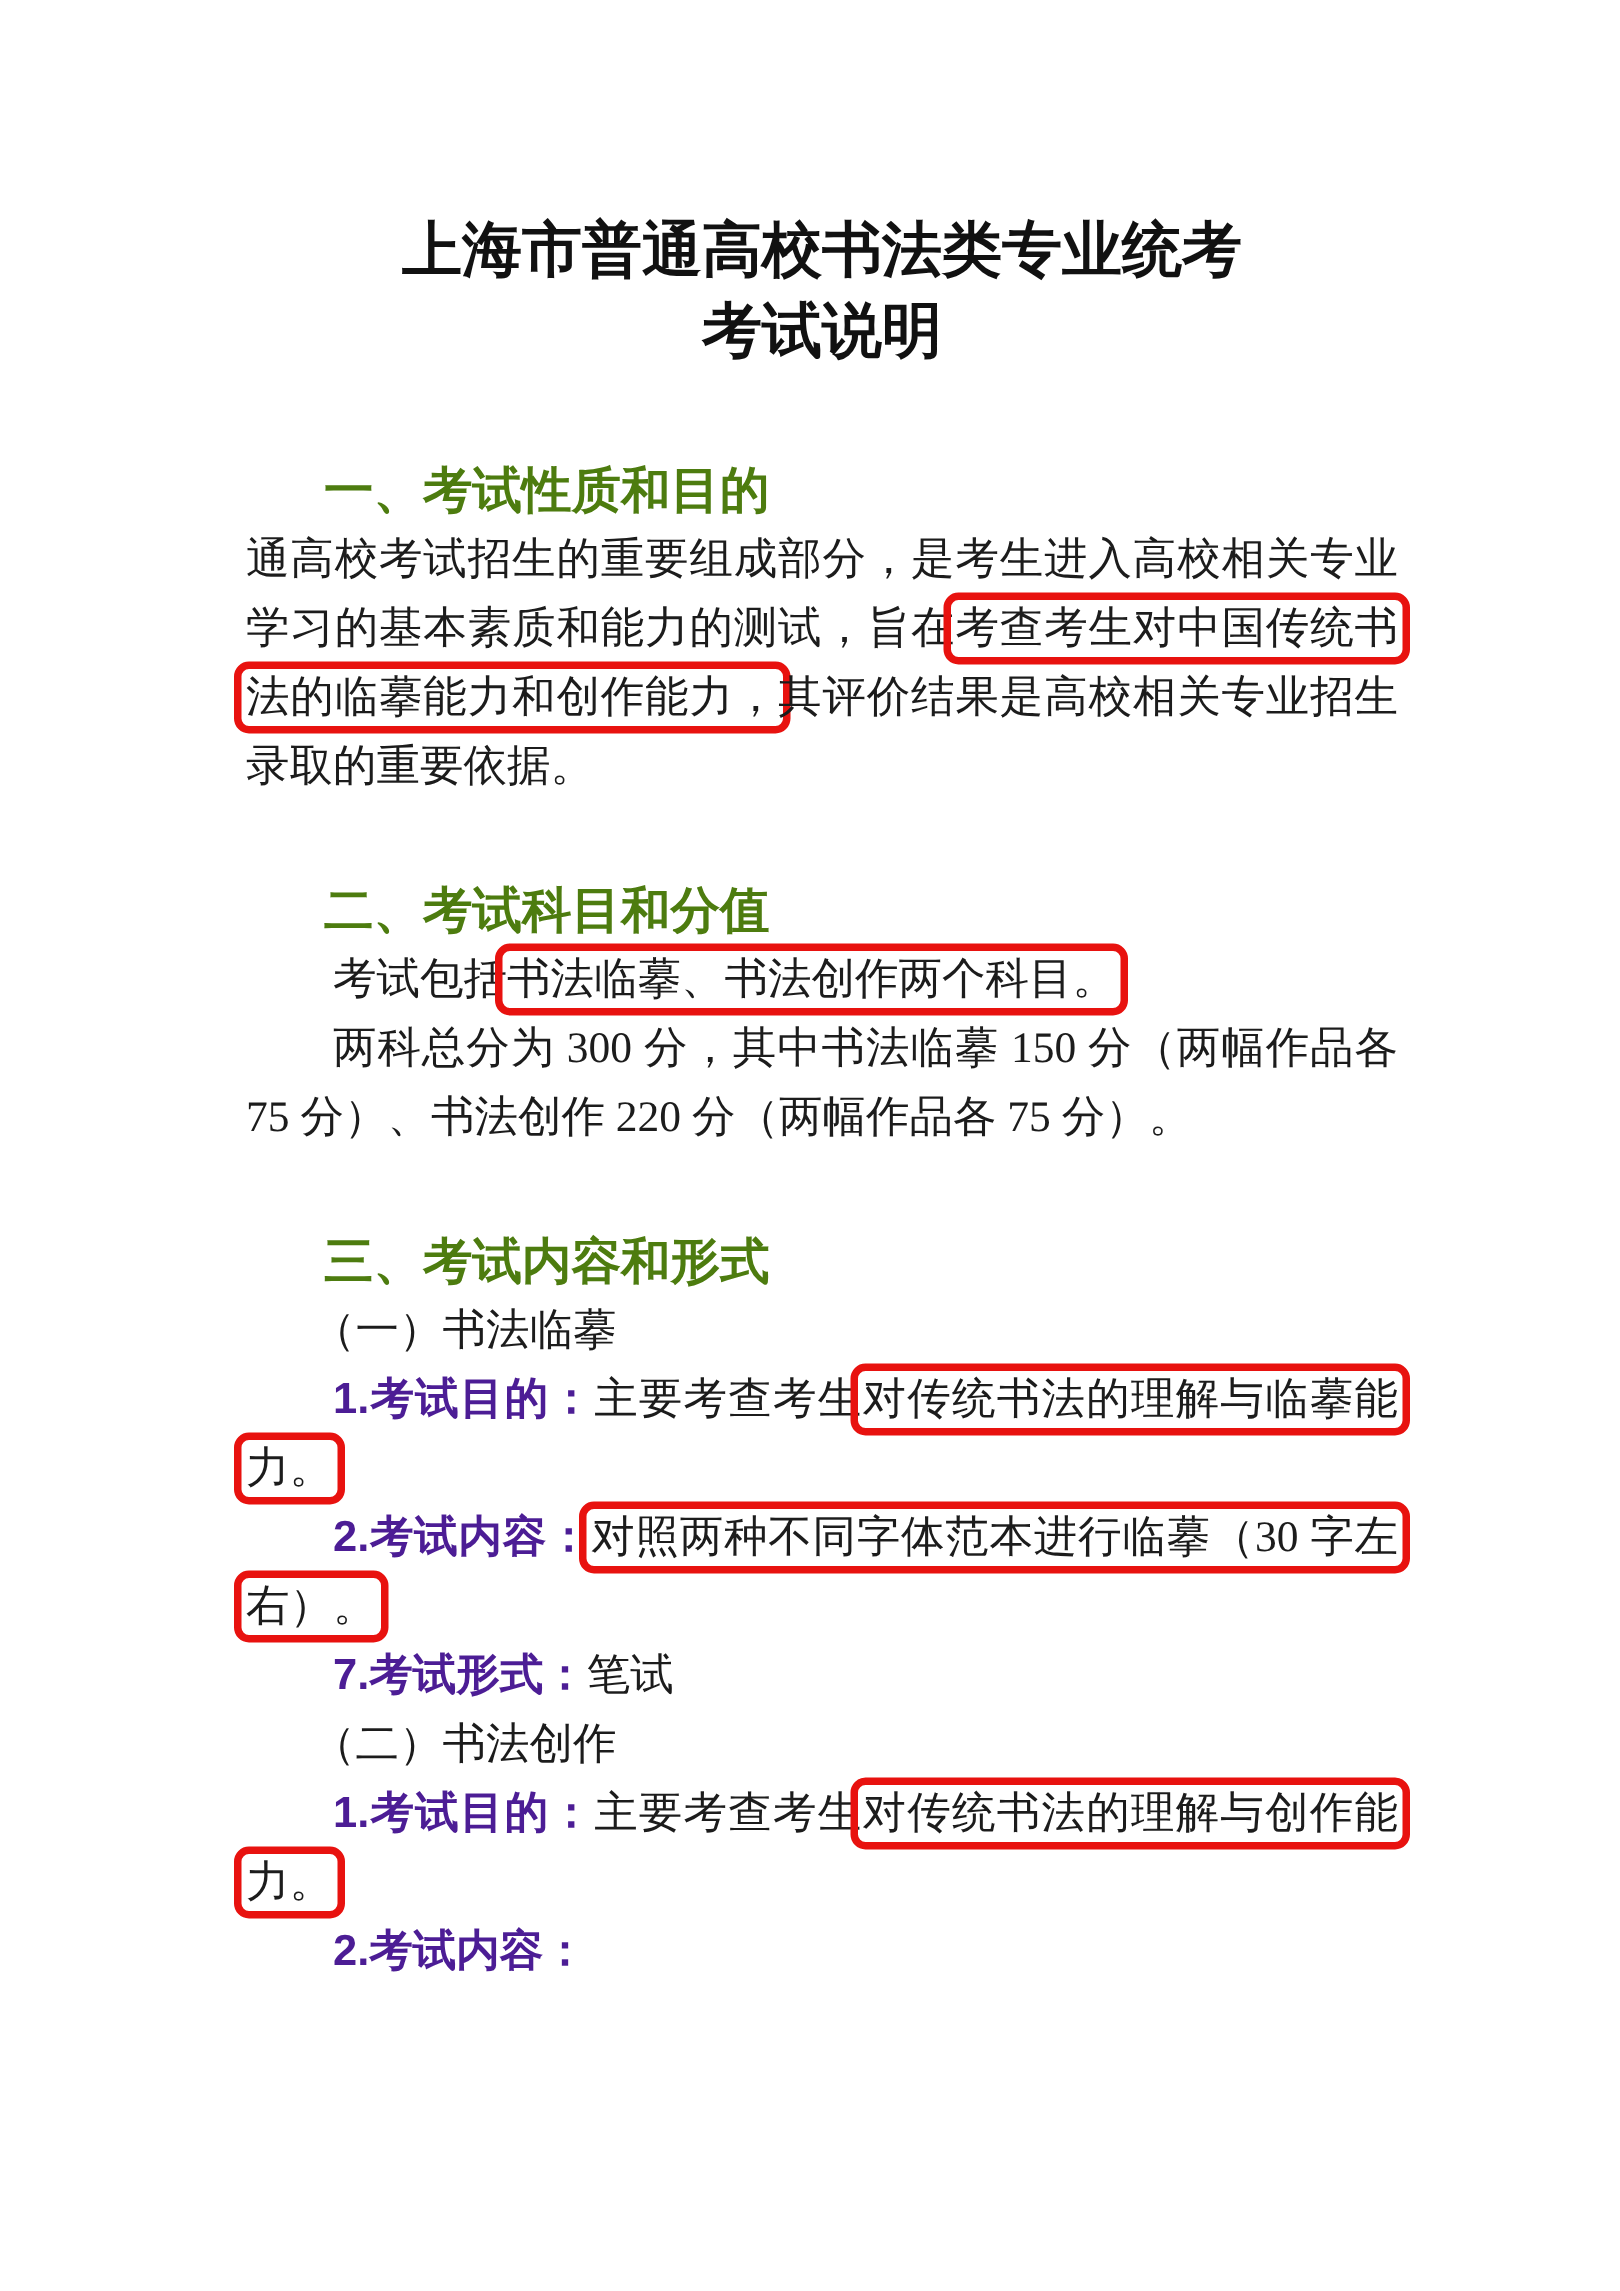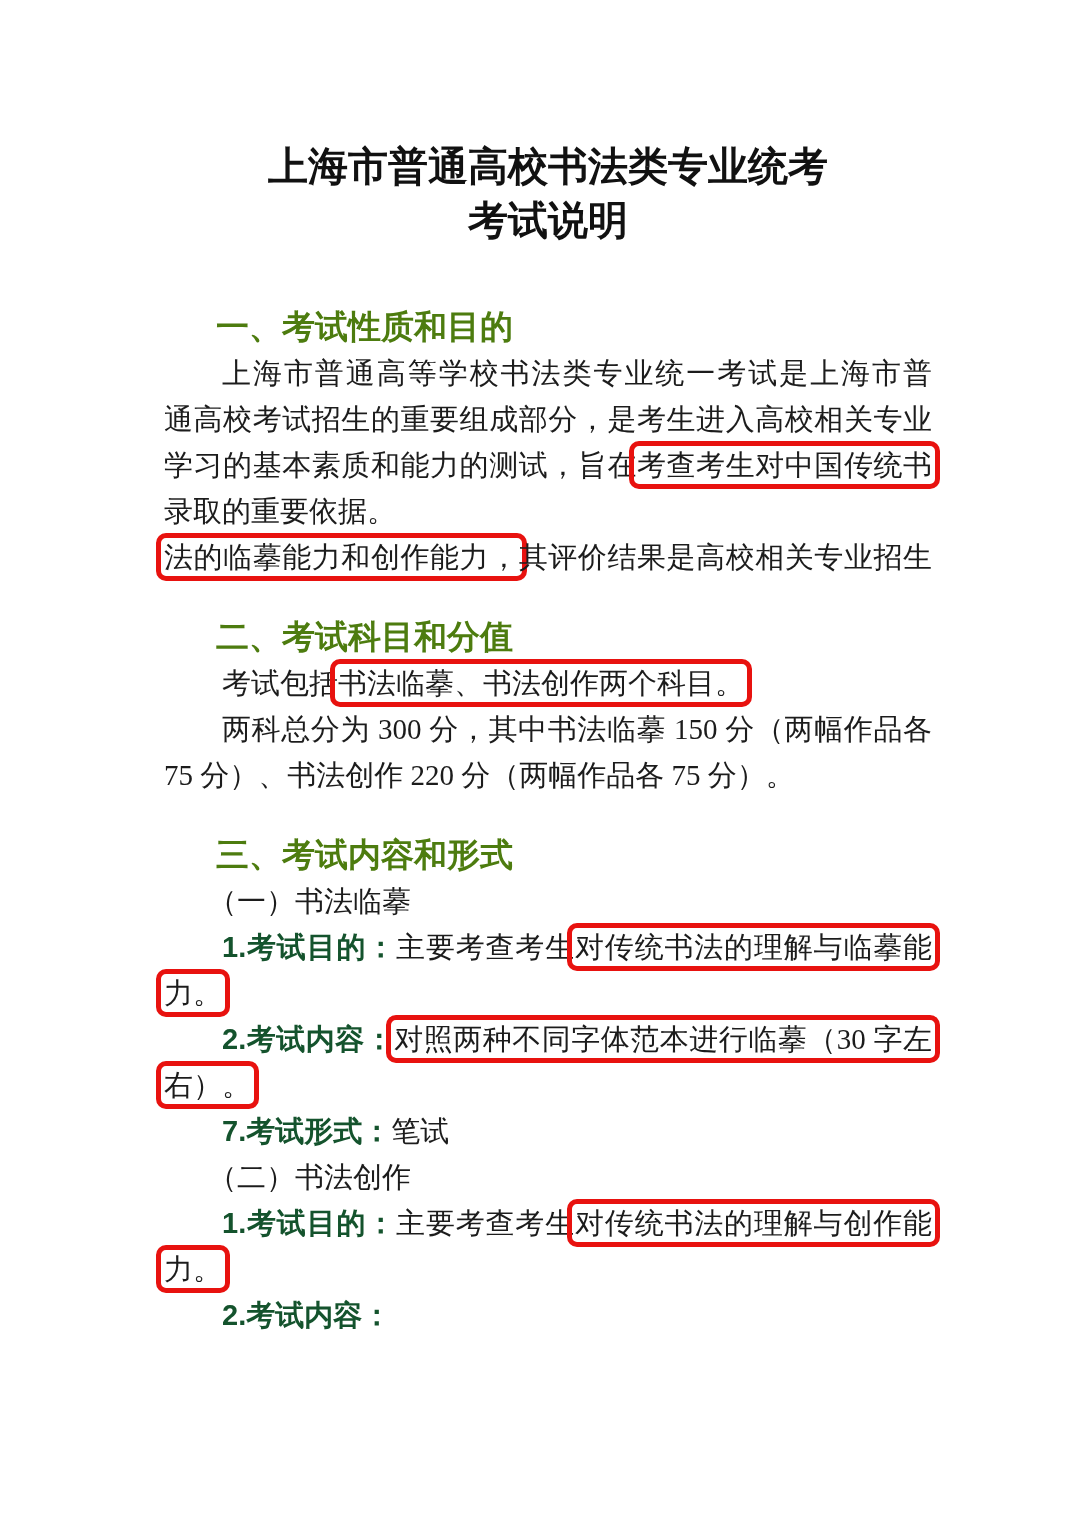--- a/index.html
+++ b/index.html
@@ -35,36 +35,36 @@
   .sec-heading {
     margin: 0;
     font-family: "Liberation Sans", "DejaVu Sans", sans-serif;
     font-weight: bold;
     font-size: 33px;
     line-height: 46px;
     color: #4d7c0f;
     text-indent: 52px;
   }
   .sec-heading.gap1 { margin-top: 56px; }
-  .sec-heading.gap2 { margin-top: 34px; }
+  .sec-heading.gap2 { margin-top: 50px; }
   .line {
     font-size: 29px;
     line-height: 46px;
     white-space: normal;
   }
   .jl {
     text-align: justify;
     text-align-last: justify;
   }
   .ind2 { text-indent: 58px; }
   .ind15 { text-indent: 44px; }
   .lbl {
     font-family: "Liberation Sans", "DejaVu Sans", sans-serif;
     font-weight: bold;
-    color: #14532d;
+    color: #4c1d95;
   }
   .hl {
     border: 5px solid #e8120f;
     border-radius: 10px;
     padding: 3px 3px;
     margin: -8px -8px;
   }
 </style>
 </head>
 <body>
@@ -72,25 +72,24 @@
 <div class="page">
   <div class="content">
 
     <div class="doc-title">
       <div>上海市普通高校书法类专业统考</div>
       <div>考试说明</div>
     </div>
 
     <div class="sec-heading gap1">一、考试性质和目的</div>
 
-    <div class="line jl ind2">上海市普通高等学校书法类专业统一考试是上海市普</div>
     <div class="line jl">通高校考试招生的重要组成部分，是考生进入高校相关专业</div>
     <div class="line jl"><span>学习的基本素质和能力的测试，旨在</span><span class="hl">考查考生对中国传统书</span></div>
+    <div class="line jl"><span class="hl">法的临摹能力和创作能力，</span><span>其评价结果是高校相关专业招生</span></div>
     <div class="line">录取的重要依据。</div>
-    <div class="line jl"><span class="hl">法的临摹能力和创作能力，</span><span>其评价结果是高校相关专业招生</span></div>
 
     <div class="sec-heading gap2">二、考试科目和分值</div>
 
     <div class="line ind2"><span>考试包括</span><span class="hl">书法临摹、书法创作两个科目。</span></div>
     <div class="line jl ind2">两科总分为 300 分，其中书法临摹 150 分（两幅作品各</div>
     <div class="line">75 分）、书法创作 220 分（两幅作品各 75 分）。</div>
 
     <div class="sec-heading gap2">三、考试内容和形式</div>
 
     <div class="line ind15">（一）书法临摹</div>

